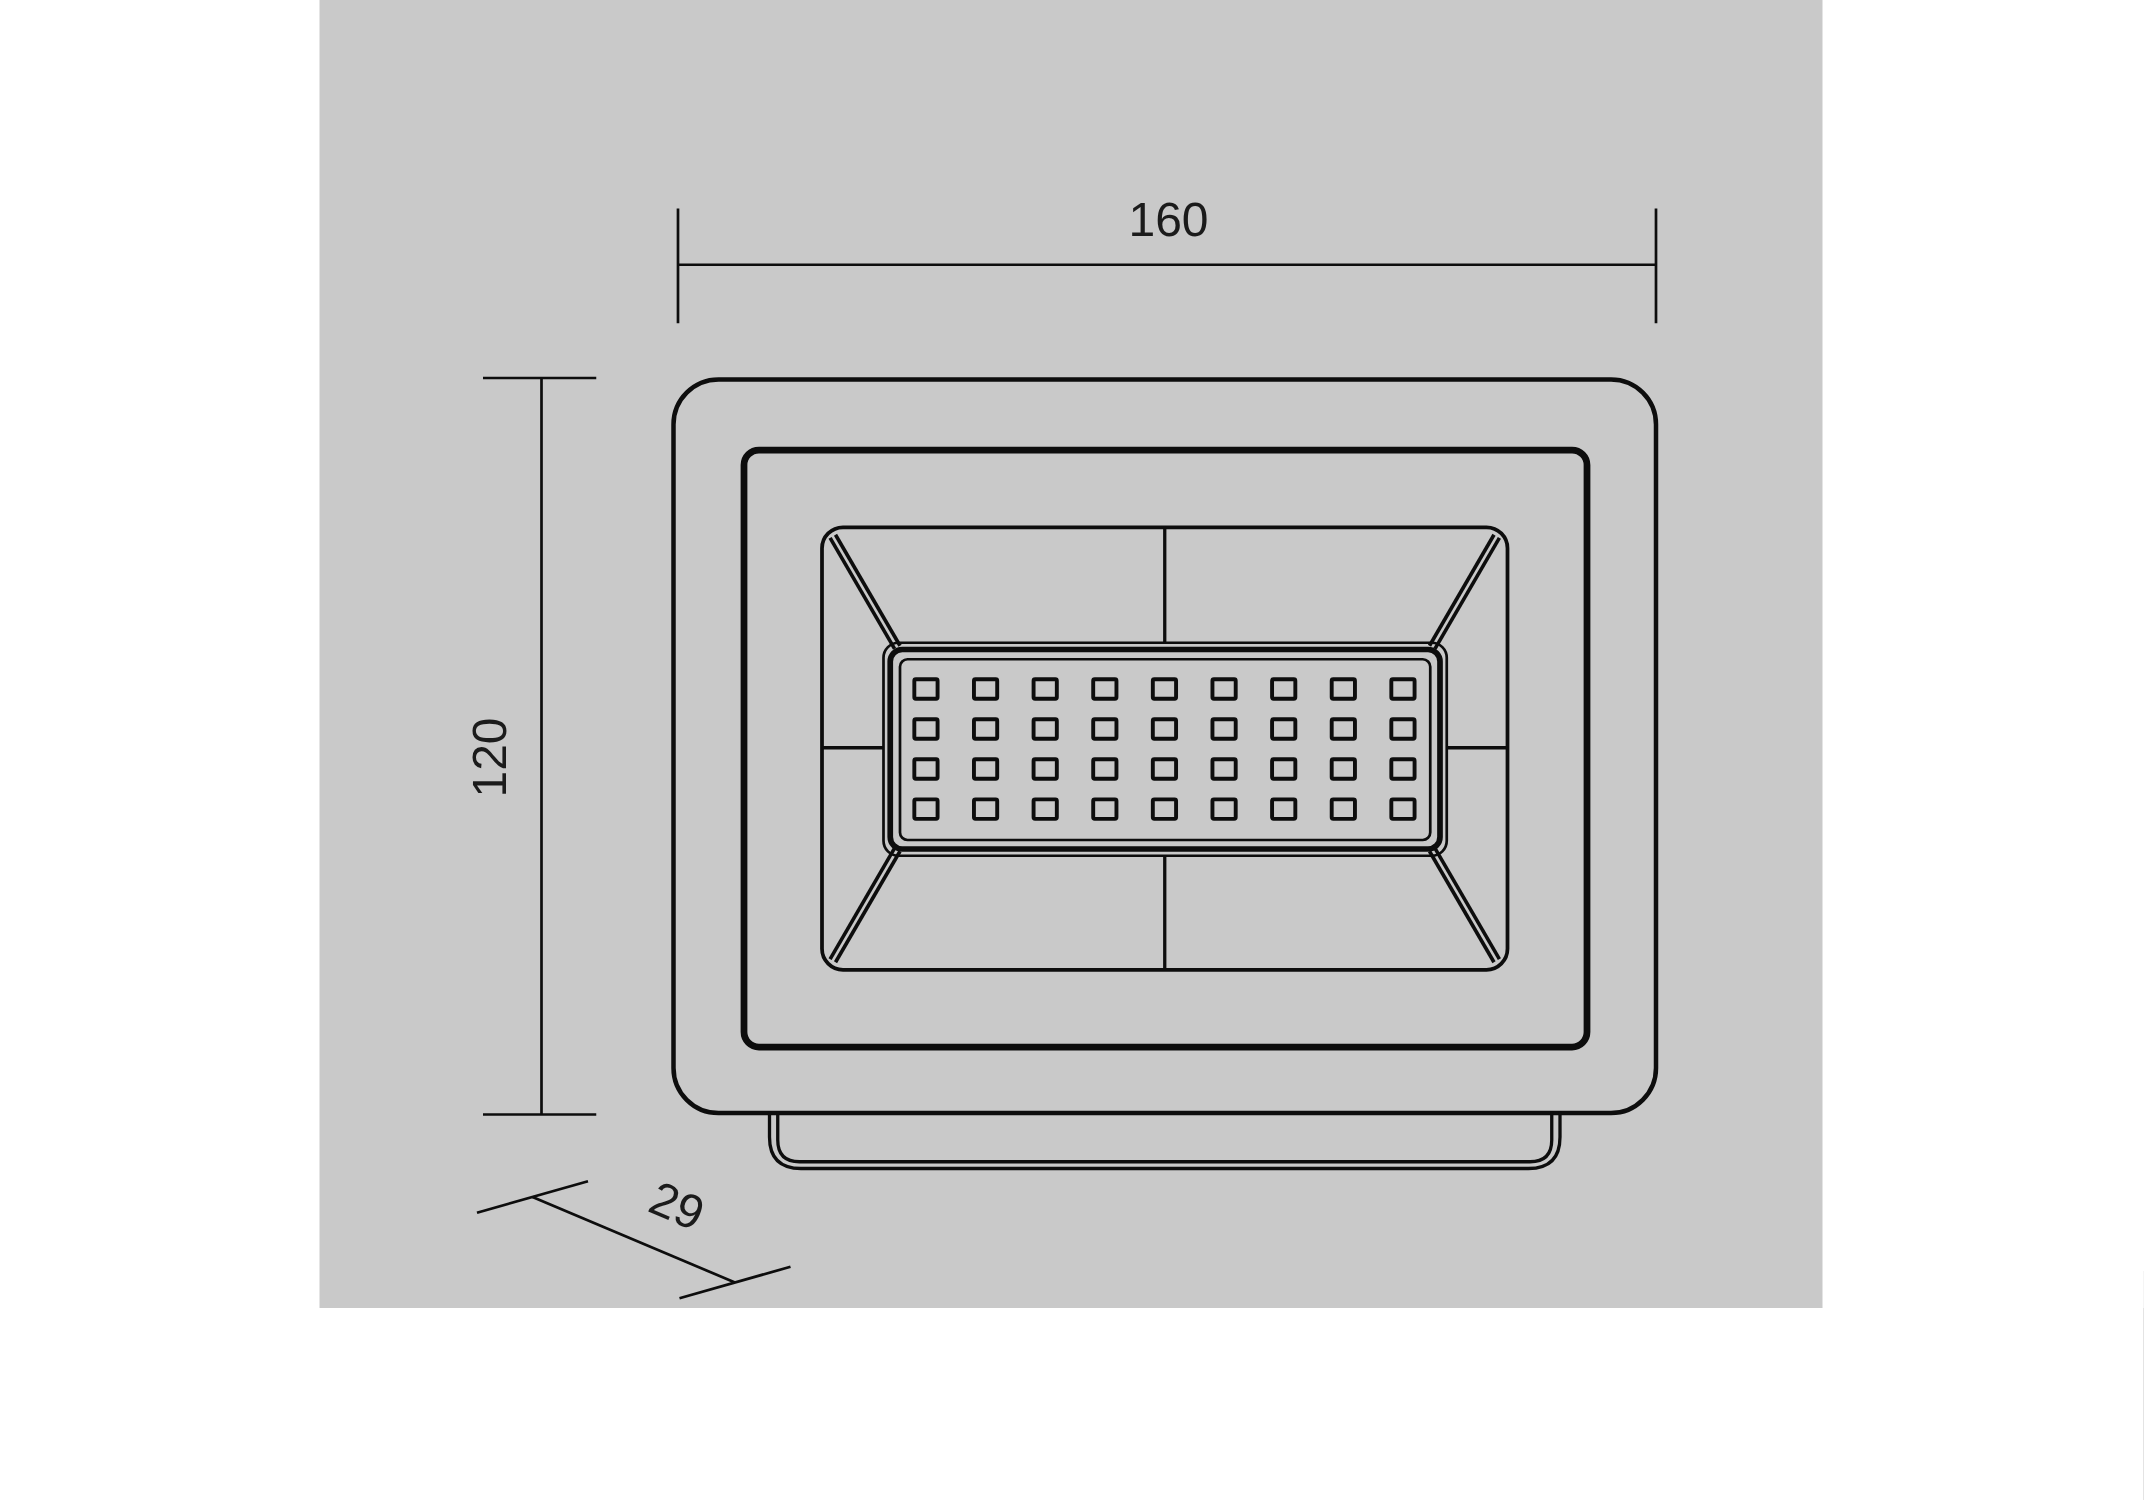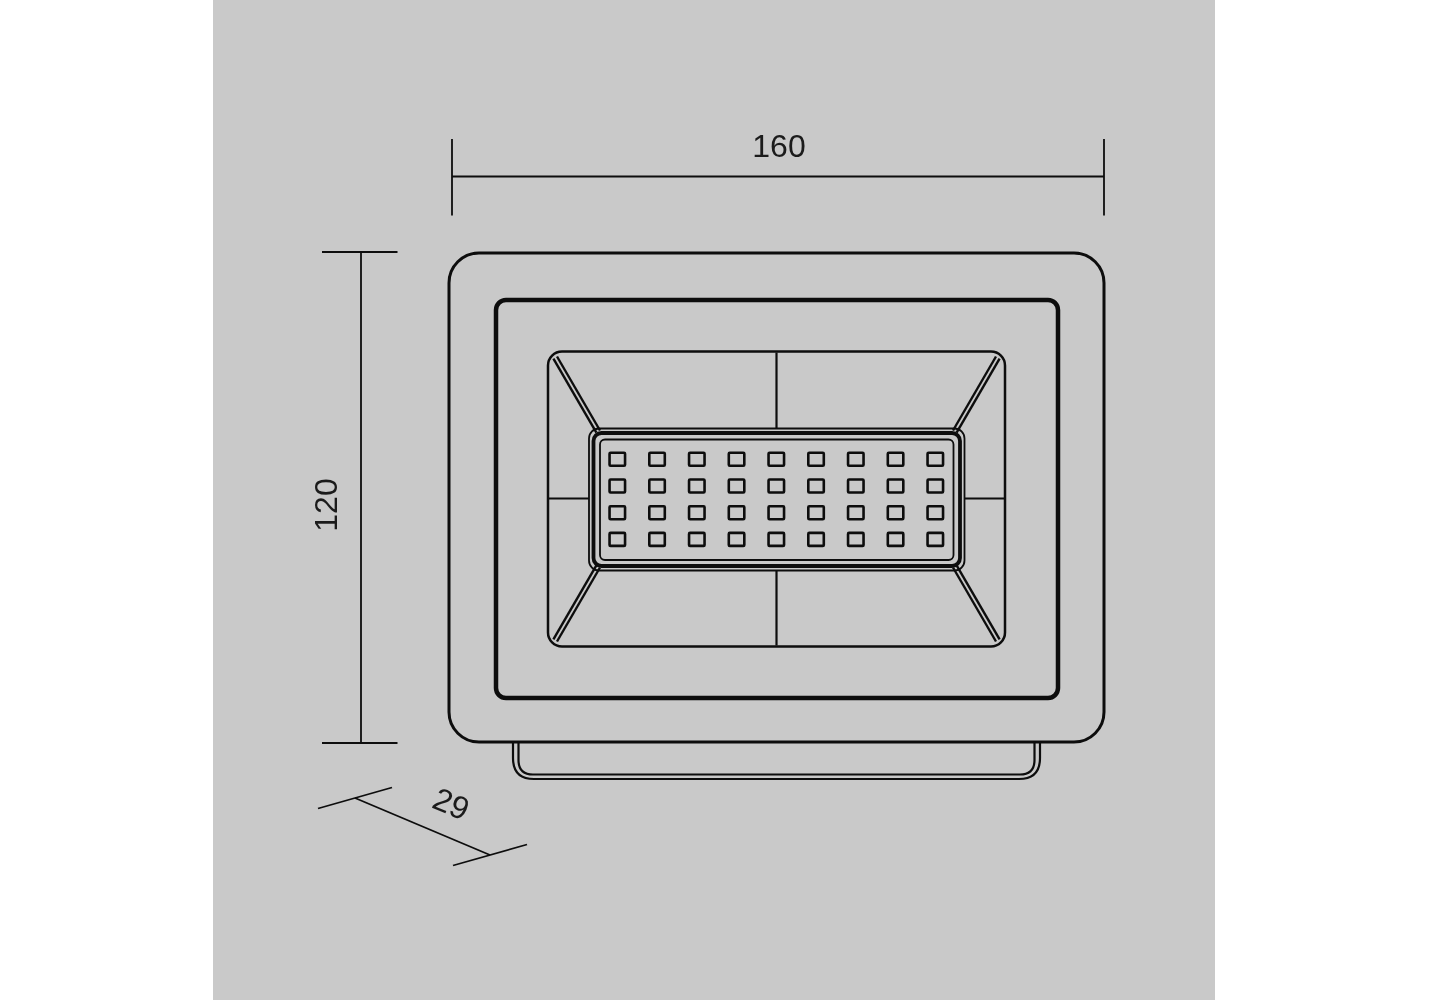--- a/index.html
+++ b/index.html
@@ -1,16 +1,16 @@
 <!DOCTYPE html>
 <html style="--paper: #c9c9c9; --line: #0d0d0d; --text: #1b1b1b;"><head>
 <meta charset="utf-8">
 <style>
   html,body { margin:0; padding:0; background:#ffffff; }
-  .stage { position:relative; width:1429px; height:1000px; background:#ffffff; overflow:hidden; }
+  .stage { position:relative; width:1429px; height:872px; background:#ffffff; overflow:hidden; }
   svg { display:block; }
   .ln   { fill:none; stroke:var(--line,#0d0d0d); stroke-linecap:butt; stroke-linejoin:round; }
   .dim  { fill:none; stroke:var(--line,#0d0d0d); stroke-width:1.8; }
   text  { font-family:"Liberation Sans","DejaVu Sans",sans-serif; font-size:32px; fill:var(--text,#1b1b1b); }
 </style>
 </head>
 <body>
 
 <div class="stage">
   <svg width="1429" height="1000" viewBox="0 0 1429 1000">

